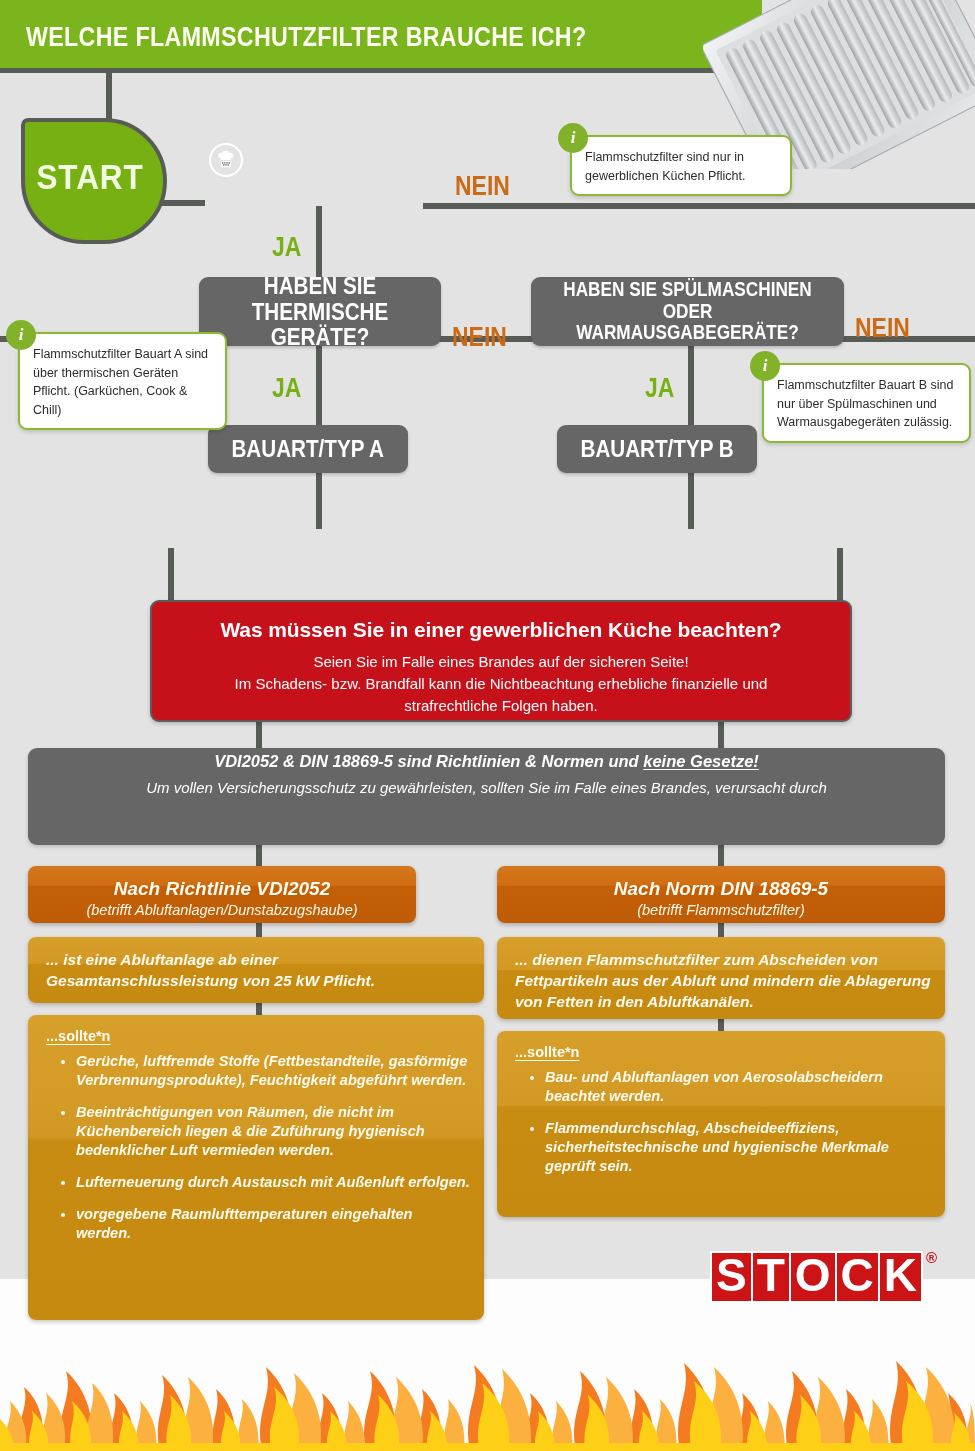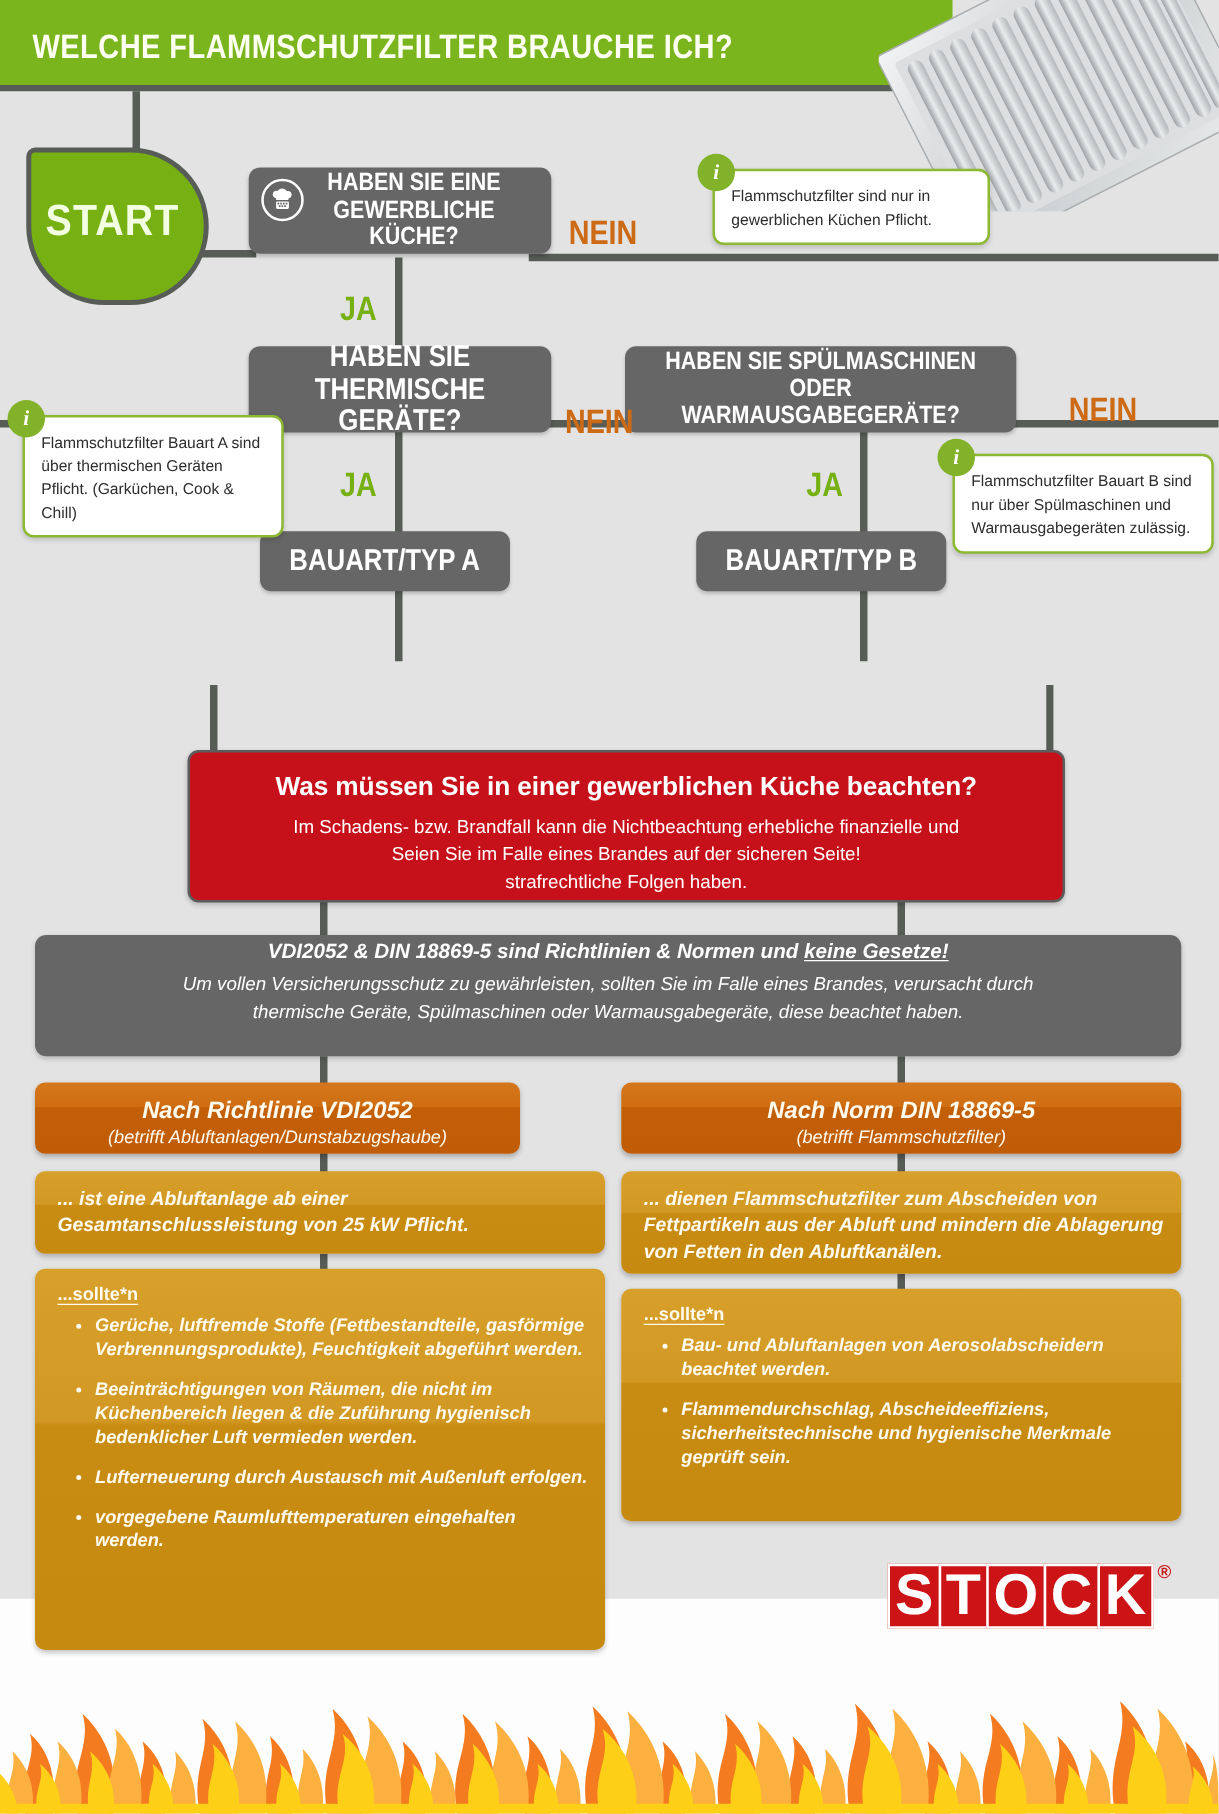--- a/index.html
+++ b/index.html
@@ -246,23 +246,20 @@
 
   <div class="ln vln" style="left:256px;top:919px;height:22px;"></div>
   <div class="ln vln" style="left:718px;top:919px;height:22px;"></div>
 
   <div class="ln vln" style="left:256px;top:1003px;height:16px;"></div>
   <div class="ln vln" style="left:718px;top:1019px;height:16px;"></div>
 
   <div class="start-node"></div>
   <div class="start-label">START</div>
 
-  <div class="dbox" style="left:199px;top:134px;width:242px;height:69px;font-size:20px;">
-    <div class="txt" style="padding-left:34px;">HABEN SIE EINE GEWERBLICHE KÜCHE?</div>
-  </div>
   <div class="chef-ico" style="left:209px;top:143px;">
     <svg viewBox="0 0 24 24" width="22" height="22" aria-hidden="true">
       <path d="M6.4 10.4c-1.7-.2-2.9-1.6-2.9-3.2C3.5 5.4 4.9 4 6.7 4c.4 0 .8.1 1.1.2C8.4 2.9 9.9 2 11.7 2c1.9 0 3.5 1 4.1 2.4.3-.1.6-.2 1-.2 1.8 0 3.2 1.4 3.2 3.2 0 1.6-1.2 3-2.8 3.2v1.3H6.4v-1.5z" fill="#ffffff"></path>
       <rect x="6.4" y="13.2" width="11.2" height="6.6" rx="1" fill="#ffffff"></rect>
       <g fill="#666666">
         <rect x="7.6" y="14.4" width="1.5" height="1.5"></rect>
           <rect x="10" y="14.4" width="1.5" height="1.5"></rect>
         <rect x="12.4" y="14.4" width="1.5" height="1.5"></rect>
           <rect x="14.8" y="14.4" width="1.5" height="1.5"></rect>
         <rect x="8.8" y="16.6" width="1.5" height="1.5"></rect>
@@ -278,21 +275,21 @@
     <div class="ibadge">i</div>
     <div class="body">Flammschutzfilter sind nur in gewerblichen Küchen Pflicht.</div>
   </div>
 
   <div class="dbox" style="left:199px;top:277px;width:242px;height:69px;font-size:24px;">
     <div class="txt">HABEN SIE THERMISCHE GERÄTE?</div>
   </div>
   <div class="cond-lbl lbl-nein" style="left:452px;top:322px;font-size:27px;">NEIN</div>
   <div class="cond-lbl lbl-ja" style="left:272px;top:373px;font-size:27px;">JA</div>
 
-  <div class="dbox" style="left:500px;top:277px;width:313px;height:69px;font-size:20px;">
+  <div class="dbox" style="left:531px;top:277px;width:313px;height:69px;font-size:20px;">
     <div class="txt">HABEN SIE SPÜLMASCHINEN ODER WARMAUSGABEGERÄTE?</div>
   </div>
   <div class="cond-lbl lbl-nein" style="left:855px;top:313px;font-size:27px;">NEIN</div>
   <div class="cond-lbl lbl-ja" style="left:645px;top:373px;font-size:27px;">JA</div>
 
   <div class="info" style="left:18px;top:332px;width:205px;">
     <div class="ibadge">i</div>
     <div class="body">Flammschutzfilter Bauart A sind über thermischen Geräten Pflicht. (Garküchen, Cook &amp; Chill)</div>
   </div>
 
@@ -305,31 +302,30 @@
     <div class="txt">BAUART/TYP A</div>
   </div>
   <div class="dbox" style="left:557px;top:425px;width:200px;height:48px;font-size:24px;">
     <div class="txt">BAUART/TYP B</div>
   </div>
 
 
   <div class="redbox" style="left:150px;top:600px;width:698px;height:118px;">
     <div class="t1">Was müssen Sie in einer gewerblichen Küche beachten?</div>
     <div class="t2">
+      <div>Seien Sie im Falle eines Brandes auf der sicheren Seite!</div>
       <div>Im Schadens- bzw. Brandfall kann die Nichtbeachtung erhebliche finanzielle und</div>
-      <div>Seien Sie im Falle eines Brandes auf der sicheren Seite!</div>
       <div>strafrechtliche Folgen haben.</div>
     </div>
   </div>
 
   <div class="lawbox" style="left:28px;top:748px;width:917px;height:97px;">
     <div class="t1"><span>VDI2052 &amp; DIN 18869-5 sind Richtlinien &amp; Normen und </span><u>keine Gesetze!</u></div>
     <div class="t2">
       <div>Um vollen Versicherungsschutz zu gewährleisten, sollten Sie im Falle eines Brandes, verursacht durch</div>
-      <div>thermische Geräte, Spülmaschinen oder Warmausgabegeräte, diese beachtet haben.</div>
     </div>
   </div>
 
   <div class="obox" style="left:28px;top:866px;width:388px;height:57px;">
     <div class="t1">Nach Richtlinie VDI2052</div>
     <div class="t2">(betrifft Abluftanlagen/Dunstabzugshaube)</div>
   </div>
   <div class="gbox" style="left:28px;top:937px;width:456px;height:66px;">
     <div class="lead">... ist eine Abluftanlage ab einer Gesamtanschlussleistung von 25 kW Pflicht.</div>
   </div>

